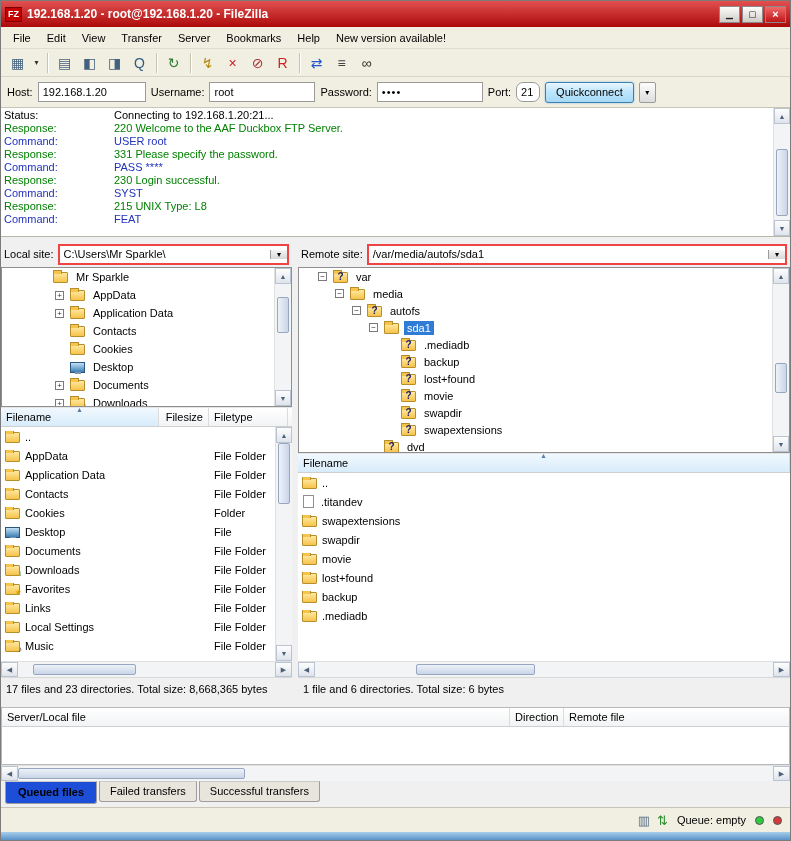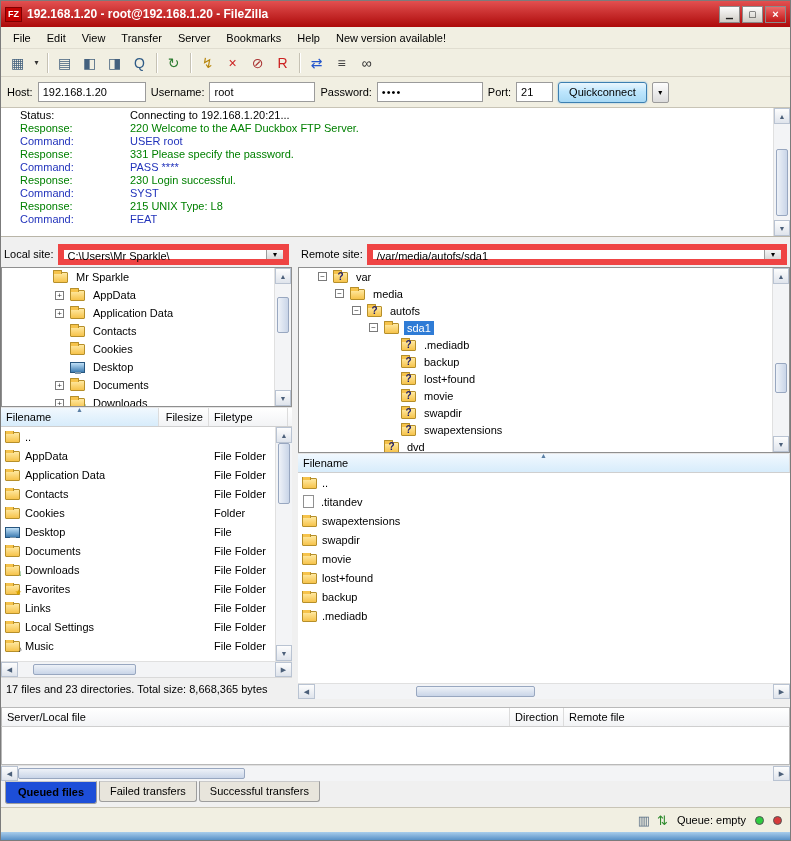--- a/index.html
+++ b/index.html
@@ -28,46 +28,46 @@
   .toolbar { height: 28px; display: flex; align-items: center; padding: 0 4px; background: #f1efe2; border-bottom: 1px solid #d8d4c6; }
   .tb-btn { width: 25px; height: 22px; display: flex; align-items: center; justify-content: center; border: 1px solid transparent; }
   .tb-glyph { font-size: 14px; color: #44617e; }
   .tb-dd { width: 13px; height: 22px; display: flex; align-items: center; justify-content: center; font-size: 8px; color: #333; }
   .tb-sep { width: 1px; height: 20px; background: #c6c2b4; box-shadow: 1px 0 0 #fff; margin: 0 4px; }
 
   
   .quickbar { height: 31px; display: flex; align-items: center; gap: 5px; padding: 0 6px; background: #f1efe2; border-bottom: 1px solid #c8c4b6; }
   .quickbar label { white-space: nowrap; }
   .qc-input { height: 20px; border: 1px solid #9b9b9b; padding: 2px 4px; font: 11px "Liberation Sans", sans-serif; background: #fff; }
-  .qc-host { width: 108px; } .qc-user { width: 106px; } .qc-pass { width: 106px; letter-spacing: 1px; } .qc-port { width: 37px; }
+  .qc-host { width: 108px; } .qc-user { width: 106px; } .qc-pass { width: 106px; letter-spacing: 1px; } .qc-port { width: 24px; border-radius: 7px; }
   .qc-btn { height: 21px; padding: 2px 10px; font: 11px "Liberation Sans", sans-serif; color: #000;
     border: 1px solid var(--qc-border); border-radius: 3px;
     background: linear-gradient(#eaf6fd, #bee6fd 45%, #a7d9f5); box-shadow: 0 0 2px #7fb8e0; }
   .qc-dd { height: 21px; width: 17px; display: flex; align-items: center; justify-content: center;
     border: 1px solid #9b9b9b; border-radius: 2px; background: linear-gradient(#fdfdfd, #dcdcdc); font-size: 8px; }
 
   
   .log { position: relative; height: 129px; background: #fff; border-bottom: 1px solid #b9b5a8; }
-  .log-lines { position: absolute; left: 0; top: 0; right: 17px; bottom: 0; overflow: hidden; padding: 1px 3px; margin-left: 16px; }
+  .log-lines { position: absolute; left: 0; top: 0; right: 17px; bottom: 0; overflow: hidden; padding: 1px 3px; }
   .log-line { height: 13px; line-height: 13px; white-space: nowrap; }
   .log-label { display: inline-block; width: 110px; }
   .kind-status { color: #000; }
   .kind-response { color: var(--response-green); }
   .kind-command { color: var(--command-blue); }
 
   .hsplit { height: 4px; background: #f0f0f0; }
 
   
   .main { height: 458px; display: flex; }
   .pane { display: flex; flex-direction: column; }
   .pane.local { width: 291px; }
   .vsplit { width: 6px; background: #f0f0f0; }
   .pane.remote { flex: 1; }
   .sitebar { height: 26px; display: flex; align-items: center; gap: 4px; padding: 0 3px; background: #f0f0f0; }
-  .combo { flex: 1; height: 21px; display: flex; align-items: flex-start; border: 6px solid #ef4444; background: #fff; }
+  .combo { flex: 1; height: 21px; display: flex; align-items: center; border: 2px solid #ef4444; background: #fff; }
   .combo-text { flex: 1; display: flex; align-items: center; padding: 0 4px; white-space: nowrap; overflow: hidden; }
   .combo-btn { width: 17px; display: flex; align-items: center; justify-content: center; font-size: 8px;
     border-left: 1px solid #9b9b9b; background: linear-gradient(#f4f4f4, #d8d8d8); }
 
   .tree { position: relative; background: #fff; border: 1px solid #8f8f8f; }
   .tree.local { height: 140px; }
   .tree.remote { height: 186px; }
   .tree-rows { position: absolute; left: 0; top: 0; right: 17px; bottom: 0; overflow: hidden; padding-top: 0; }
   .tree-row { display: flex; align-items: center; white-space: nowrap; }
   #local-tree-rows .tree-row { height: 18px; }
@@ -606,20 +606,21 @@
             </div>
           </div>
       </div>
       <div class="hscroll">
           <span class="sb-btn">◀</span>
           <div class="sb-track">
             <div class="sb-thumb" style="left: 22%; width: 26%;"></div>
           </div>
           <span class="sb-btn">▶</span>
         </div>
+      <div class="pane-status">1 file and 6 directories. Total size: 6 bytes</div>
     </div>
 
   </div>
 
   <div class="queue-gap"></div>
   <div class="queue-header" id="queue-header">
       <div class="hcell qh-c0">Server/Local file</div>
       <div class="hcell qh-c1">Direction</div>
       <div class="hcell qh-c2">Remote file</div>
     </div>

